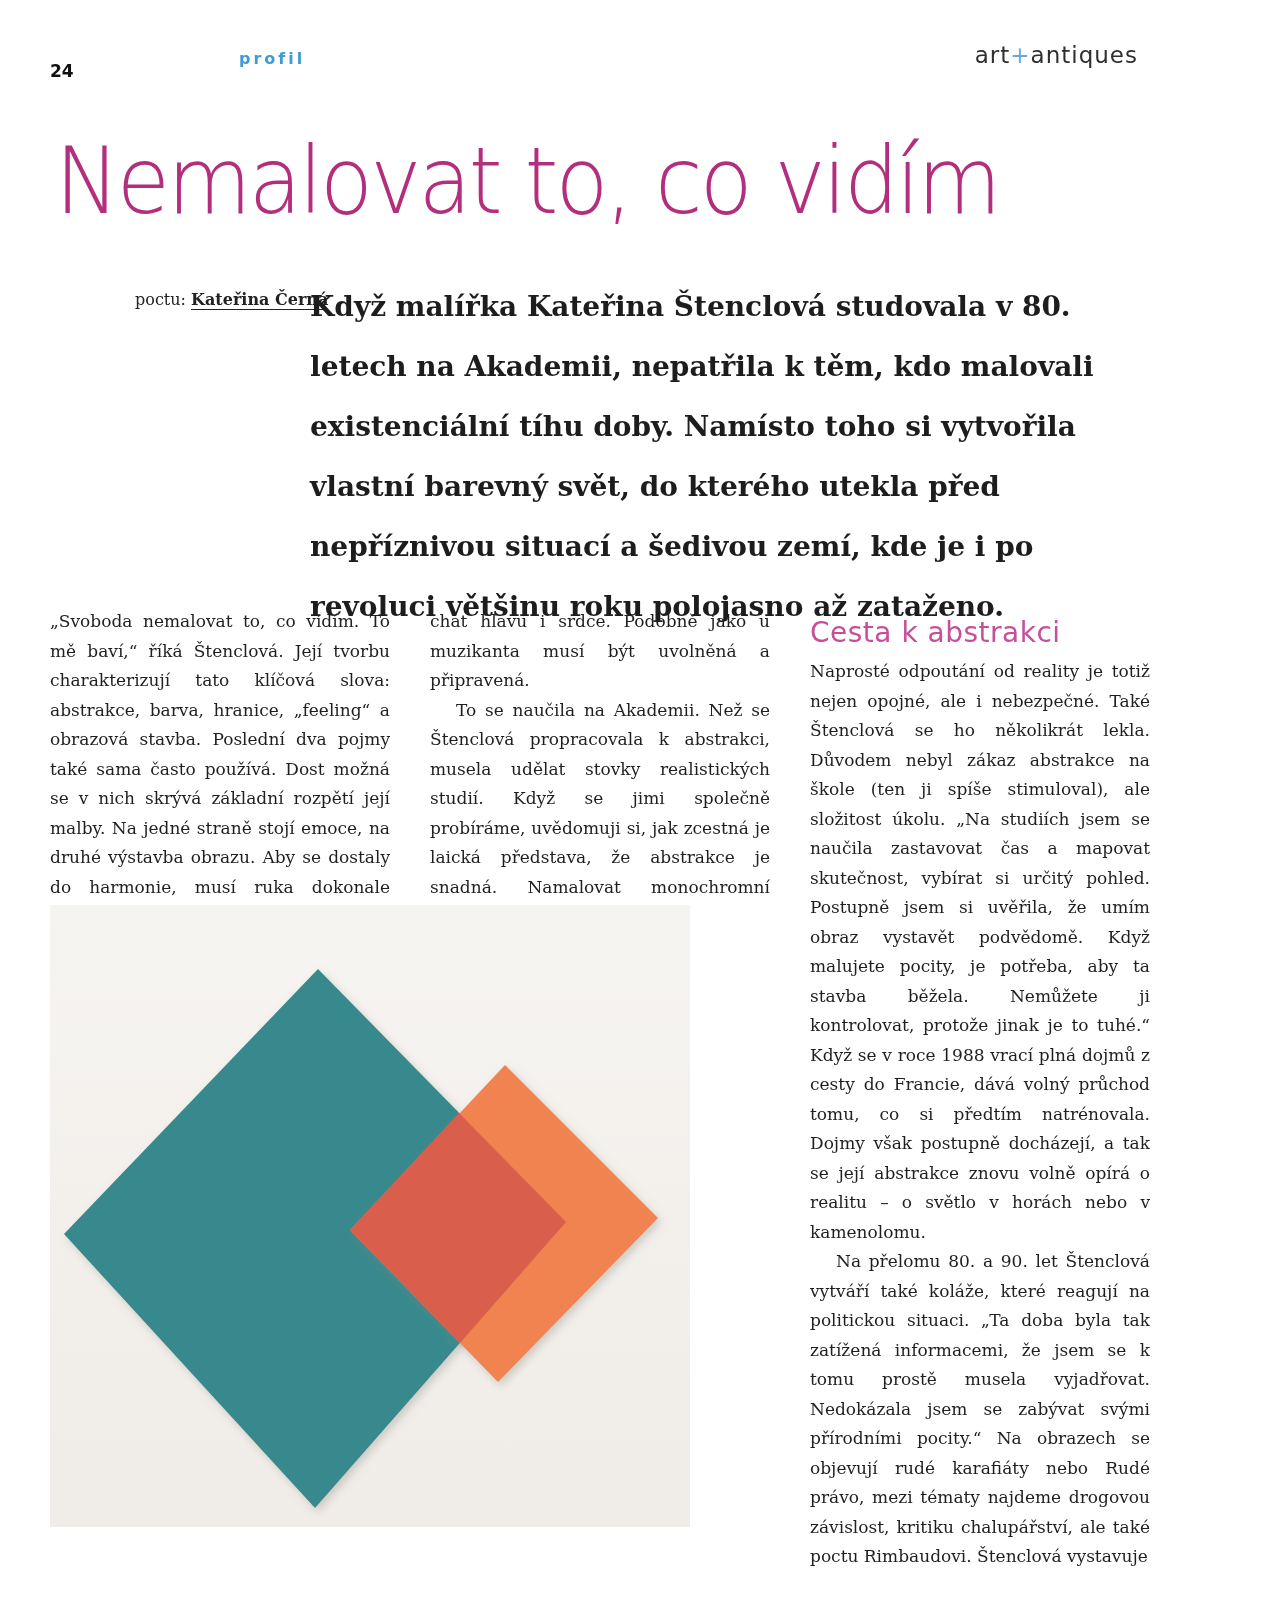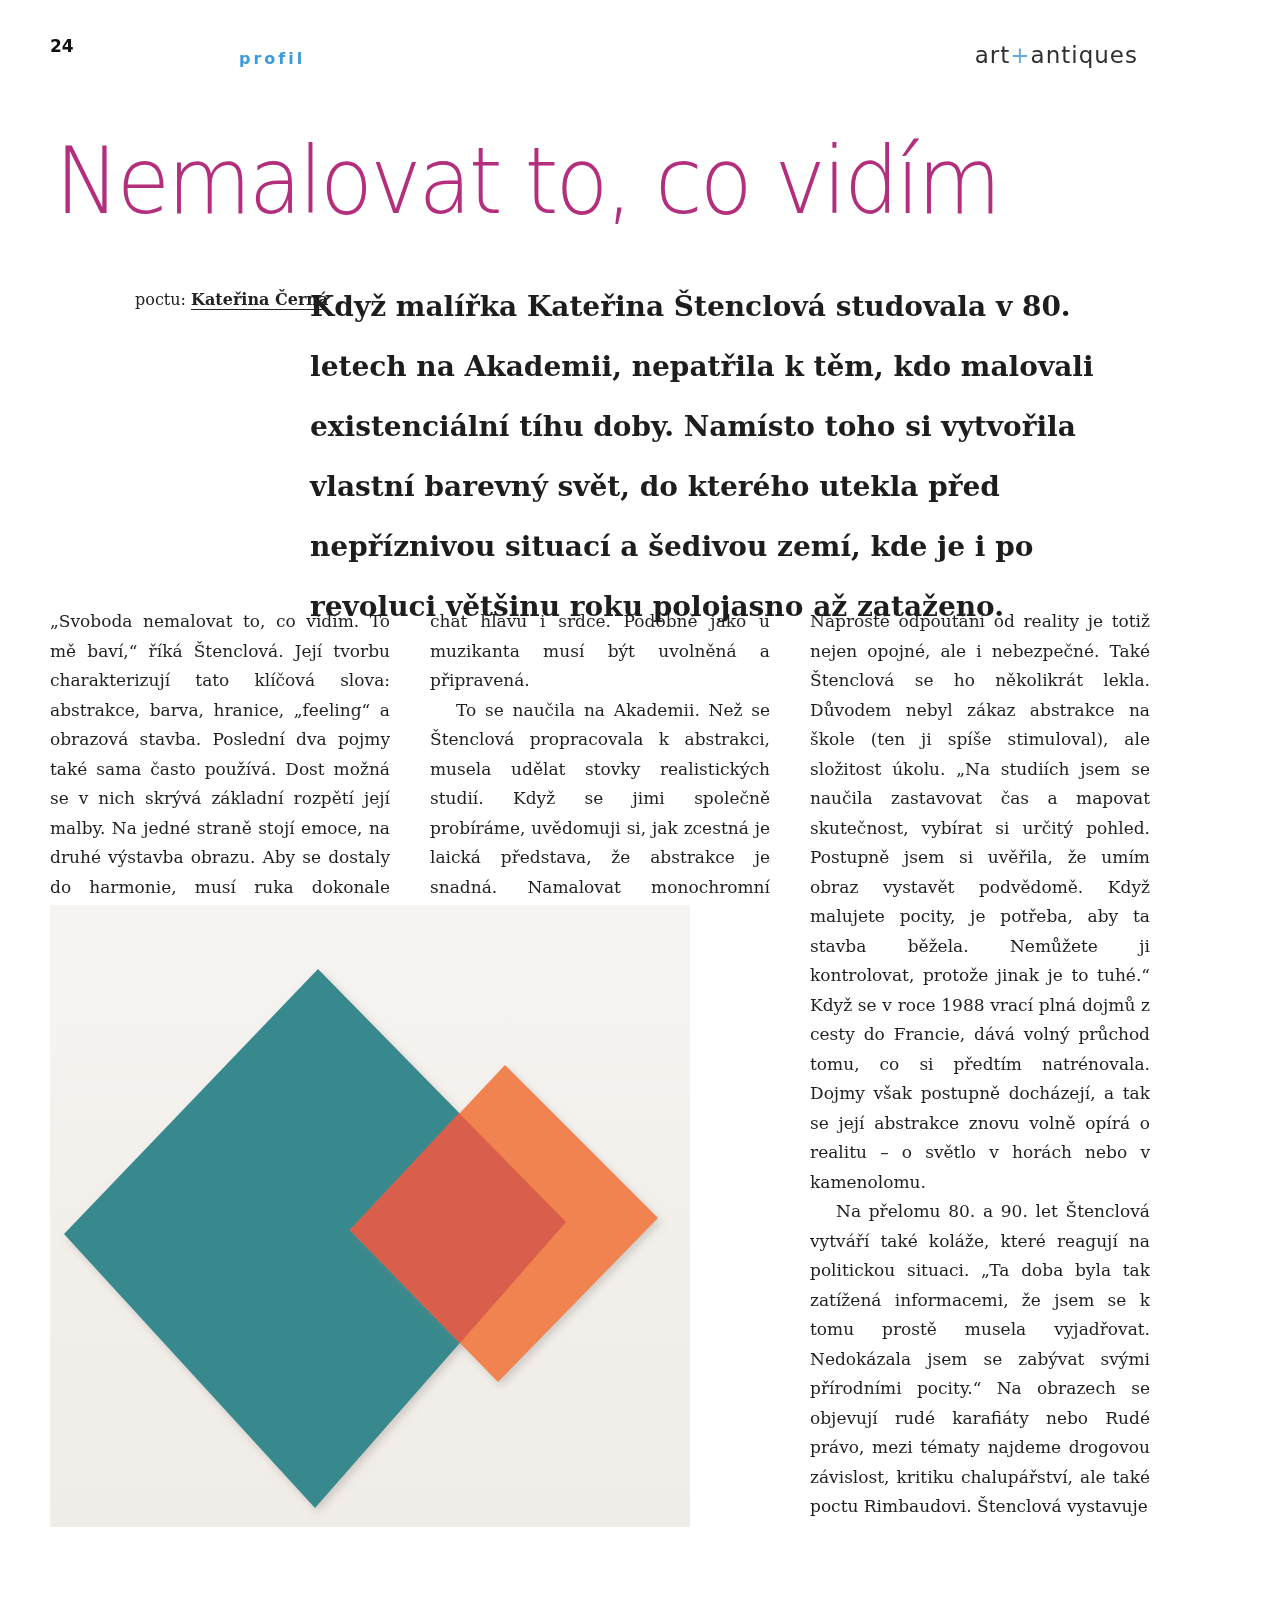--- a/index.html
+++ b/index.html
@@ -5,21 +5,21 @@
   * { margin:0; padding:0; box-sizing:border-box; }
   html,body { background:#e9e9e9; }
   #page {
     position:relative; width:1268px; height:1600px;
     background:#ffffff; overflow:hidden;
     font-family:"DejaVu Serif", serif;
     color:#1f1f1f;
   }
   
   .page-number {
-    position:absolute; left:50px; top:36px;
+    position:absolute; left:50px; top:61px;
     font-family:"DejaVu Sans", sans-serif; font-weight:bold;
     font-size:17px; color:#111;
   }
   .section-label {
     position:absolute; left:239px; top:49px;
     font-family:"DejaVu Sans", sans-serif; font-weight:bold;
     font-size:16px; letter-spacing:3px; color:#3f9bd8;
   }
   .magazine-logo {
     position:absolute; right:130px; top:42px;
@@ -94,20 +94,21 @@
   <div id="col1" class="col">
     <p>„Svoboda nemalovat to, co vidím. To mě baví,“ říká Štenclová. Její tvorbu charakterizují tato klíčová slova: abstrakce, barva, hranice, „feeling“ a obrazová stavba. Poslední dva pojmy také sama často používá. Dost možná se v nich skrývá základní rozpětí její malby. Na jedné straně stojí emoce, na druhé výstavba obrazu. Aby se dostaly do harmonie, musí ruka dokonale poslou-</p>
   </div>
 
   <div id="col2" class="col">
     <p>chat hlavu i srdce. Podobně jako u muzikanta musí být uvolněná a připravená.</p>
     <p class="indent">To se naučila na Akademii. Než se Štenclová propracovala k abstrakci, musela udělat stovky realistických studií. Když se jimi společně probíráme, uvědomuji si, jak zcestná je laická představa, že abstrakce je snadná. Namalovat monochromní obraz nebo barevný klikyhák jako provokaci je jistě</p>
   </div>
 
   <div id="col3" class="col">
+    <h2 class="subhead">Cesta k abstrakci</h2>
     <p>Naprosté odpoutání od reality je totiž nejen opojné, ale i nebezpečné. Také Štenclová se ho několikrát lekla. Důvodem nebyl zákaz abstrakce na škole (ten ji spíše stimuloval), ale složitost úkolu. „Na studiích jsem se naučila zastavovat čas a mapovat skutečnost, vybírat si určitý pohled. Postupně jsem si uvěřila, že umím obraz vystavět podvědomě. Když malujete pocity, je potřeba, aby ta stavba běžela. Nemůžete ji kontrolovat, protože jinak je to tuhé.“ Když se v roce 1988 vrací plná dojmů z cesty do Francie, dává volný průchod tomu, co si předtím natrénovala. Dojmy však postupně docházejí, a tak se její abstrakce znovu volně opírá o realitu – o světlo v horách nebo v kamenolomu.</p>
     <p class="indent">Na přelomu 80. a 90. let Štenclová vytváří také koláže, které reagují na politickou situaci. „Ta doba byla tak zatížená informacemi, že jsem se k tomu prostě musela vyjadřovat. Nedokázala jsem se zabývat svými přírodními pocity.“ Na obrazech se objevují rudé karafiáty nebo Rudé právo, mezi tématy najdeme drogovou závislost, kritiku chalupářství, ale také poctu Rimbaudovi. Štenclová vystavuje</p>
   </div>
 
   <figure class="artwork-figure">
     <svg viewBox="0 0 640 622" preserveAspectRatio="none">
       <defs>
         <linearGradient id="photoBg" x1="0" y1="0" x2="0" y2="1">
           <stop offset="0" stop-color="#f6f4f1"></stop>
           <stop offset="1" stop-color="#f0ece7"></stop>

